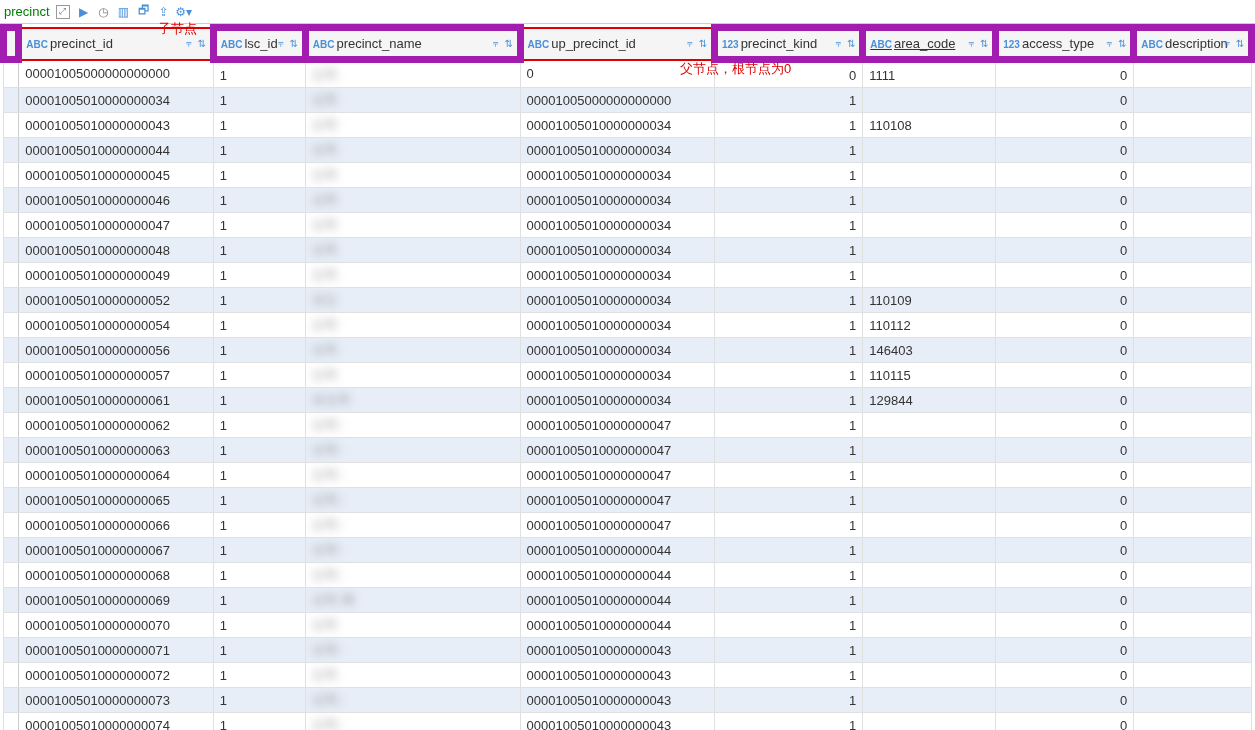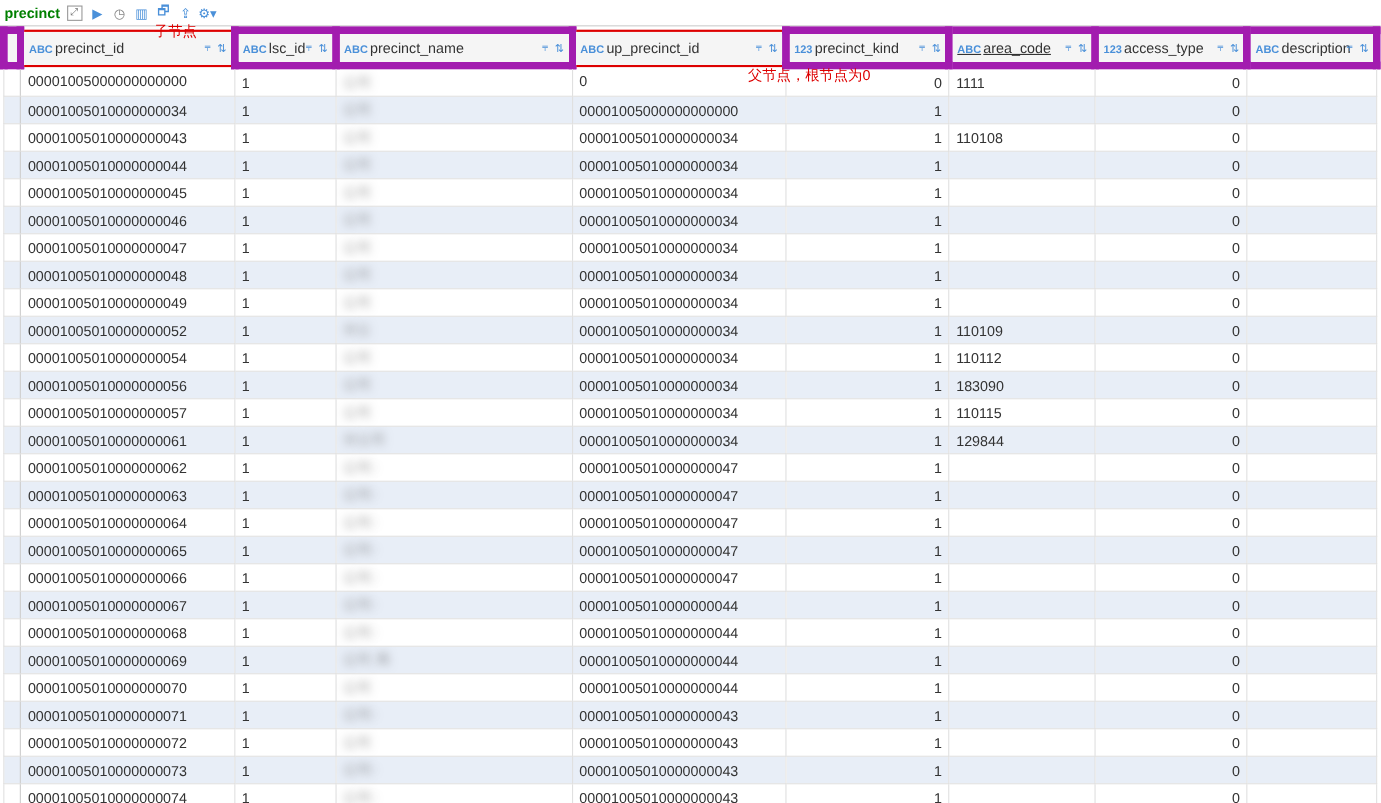--- a/index.html
+++ b/index.html
@@ -1,18 +1,18 @@
 <!DOCTYPE html>
 <html><head>
 <meta charset="utf-8">
 <style>
 * { margin: 0; padding: 0; box-sizing: border-box; }
 body { font-family: "Segoe UI", Tahoma, sans-serif; font-size: 13px; color: #333; background: #fff; overflow: hidden; }
 .top-bar { display: flex; align-items: center; height: 24px; border-bottom: 1px solid #ccc; padding: 0 4px; }
-.table-name { color: #008000; font-weight: bold; margin-right: 6px; }
+.table-name { color: #008000; font-weight: normal; margin-right: 6px; }
 .expand-icon { width: 14px; height: 14px; border: 1px solid #999; display: inline-flex; align-items: center; justify-content: center; font-size: 9px; color: #666; margin-right: 6px; cursor: pointer; }
 .sql-input { flex: 1; border: none; outline: none; font-style: italic; color: #999; font-size: 13px; }
 .toolbar-right { display: flex; align-items: center; gap: 4px; }
 .tb-icon { width: 16px; height: 16px; display: inline-flex; align-items: center; justify-content: center; cursor: pointer; color: #4a90d9; font-size: 12px; }
 .grid { width: 100%; border-collapse: collapse; table-layout: fixed; }
 .grid th { background: #f5f5f5; border: 7px solid #a21caf; padding: 4px 4px; text-align: left; font-weight: normal; position: relative; height: 32px; white-space: nowrap; overflow: hidden; }
 .grid th.row-handle { width: 14px; background: #f5f5f5; }
 .col-type { color: #4a90d9; font-size: 10px; margin-right: 2px; font-weight: bold; }
 .col-filter { position: absolute; right: 2px; top: 50%; transform: translateY(-50%); display: flex; gap: 1px; }
 .col-filter span { width: 12px; height: 12px; display: inline-flex; align-items: center; justify-content: center; color: #4a90d9; font-size: 10px; cursor: pointer; }
@@ -36,21 +36,21 @@
     <div class="toolbar-right">
       <span class="tb-icon">▶</span>
       <span class="tb-icon" style="color:#888">◷</span>
       <span class="tb-icon">▥</span>
       <span class="tb-icon">🗗</span>
       <span class="tb-icon">⇪</span>
       <span class="tb-icon">⚙▾</span>
     </div>
   </div>
 
-  <div class="annotation" style="top:20px; left:140px;">子节点</div>
+  <div class="annotation" style="top:20px; left:158px;">子节点</div>
   <div class="annotation" style="top:60px; left:680px;">父节点，根节点为0</div>
 
   <table class="grid">
     <thead>
         <tr id="header-row">
           <th class="row-handle"></th>
           <th class="highlight-red" style="width: 190px;"><span class="col-type">ABC</span><span>precinct_id</span><span class="col-filter">
               <span>⫧</span>
               <span>⇅</span>
             </span></th>
@@ -206,21 +206,21 @@
           <td class="num-col">0</td>
           <td></td>
         </tr>
         <tr class="even">
           <td class="row-handle"></td>
           <td>00001005010000000056</td>
           <td>1</td>
           <td class="blur-cell">公司</td>
           <td>00001005010000000034</td>
           <td class="num-col">1</td>
-          <td>183090</td>
+          <td>146403</td>
           <td class="num-col">0</td>
           <td></td>
         </tr>
         <tr class="odd">
           <td class="row-handle"></td>
           <td>00001005010000000057</td>
           <td>1</td>
           <td class="blur-cell">公司</td>
           <td>00001005010000000034</td>
           <td class="num-col">1</td>

